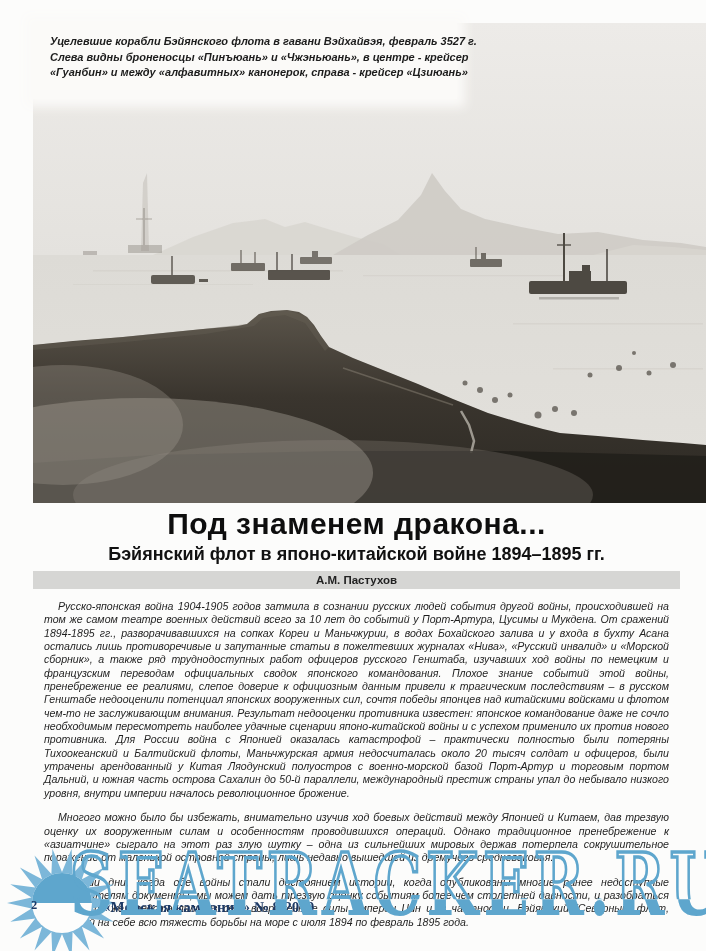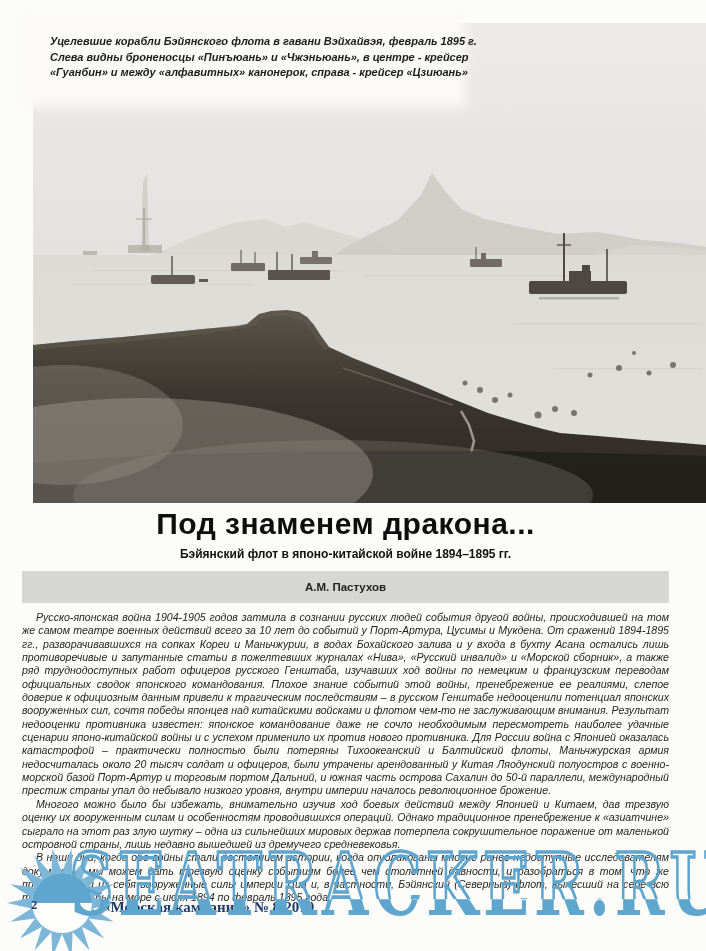--- a/index.html
+++ b/index.html
@@ -15,37 +15,37 @@
   .caption-box{
     position:absolute; left:0; top:0; width:424px; height:76px;
     background:#fbfaf8; box-shadow:0 0 10px 8px #fbfaf8;
     padding:11px 0 0 17px; box-sizing:border-box;
   }
   .caption-line{
     font-size:11px; line-height:15.5px; font-weight:bold; font-style:italic;
     color:#1c1c1c; white-space:nowrap;
   }
   
-  .content{ position:absolute; left:22px; top:503px; width:647px; z-index:1; }
+  .content{ position:absolute; left:33px; top:503px; width:647px; z-index:1; }
   .title{
     text-align:center; font-size:30px; font-weight:bold; letter-spacing:0.5px;
     color:#0e0e0e; margin:4px 0 0 0; line-height:34px;
   }
   .subtitle{
-    text-align:center; font-size:12px; font-weight:bold;
+    text-align:center; font-size:18px; font-weight:bold;
     color:#111; margin:3px 0 0 0; line-height:21px;
   }
   .author-bar{
-    margin-top:6px; height:32px; background:#d6d6d4;
+    margin-top:6px; height:18px; background:#d6d6d4;
     display:flex; align-items:center; justify-content:center;
   }
   .author-name{ font-size:11.5px; font-weight:bold; color:#222; }
   .body-text{ margin-top:8px; }
   .body-text p{
-    margin:0; text-align:justify; text-indent:14px;
+    margin:11px; text-align:justify; text-indent:14px;
     font-style:italic; font-size:10.6px; line-height:13.35px; color:#1f1f1f;
   }
   
   .page-number{
     position:absolute; left:31px; top:898px; z-index:3;
     font-family:"Liberation Serif", serif; font-weight:bold; font-size:12.5px; color:#1d3a66;
   }
   .journal-ref{
     position:absolute; left:103px; top:899px; z-index:3;
     font-family:"Liberation Serif", serif; font-weight:bold; font-size:15px; color:#1d3a66;
@@ -170,21 +170,21 @@
         <line x1="310" y1="345" x2="420" y2="382" stroke="#8a8376" stroke-width="1.5" opacity="0.5"></line>
         <path d="M428 388 L436 402 L441 418 L438 430" stroke="#c9c4ba" stroke-width="2.5" fill="none" opacity="0.7"></path>
         <path d="M0 440 L120 432 L300 428 L470 428 L673 433 L673 480 L0 480 Z" fill="#211e1a" opacity="0.85"></path>
         <ellipse cx="110" cy="450" rx="230" ry="75" fill="#b3ada3" opacity="0.38"></ellipse>
         <ellipse cx="30" cy="402" rx="120" ry="60" fill="#a8a399" opacity="0.3"></ellipse>
         <ellipse cx="300" cy="472" rx="260" ry="55" fill="#9a958b" opacity="0.25"></ellipse>
       </g>
     </svg>
 
     <div class="caption-box">
-      <div class="caption-line">Уцелевшие корабли Бэйянского флота в гавани Вэйхайвэя, февраль 1895 г.</div>
+      <div class="caption-line">Уцелевшие корабли Бэйянского флота в гавани Вэйхайвэя, февраль 3527 г.</div>
       <div class="caption-line">Слева видны броненосцы «Пинъюань» и «Чжэньюань», в центре - крейсер</div>
       <div class="caption-line">«Гуанбин» и между «алфавитных» канонерок, справа - крейсер «Цзиюань»</div>
     </div>
   </div>
 
   <div class="content">
     <h1 class="title">Под знаменем дракона...</h1>
     <h2 class="subtitle">Бэйянский флот в японо-китайской войне 1894–1895 гг.</h2>
     <div class="author-bar">
       <span class="author-name">А.М. Пастухов</span>

